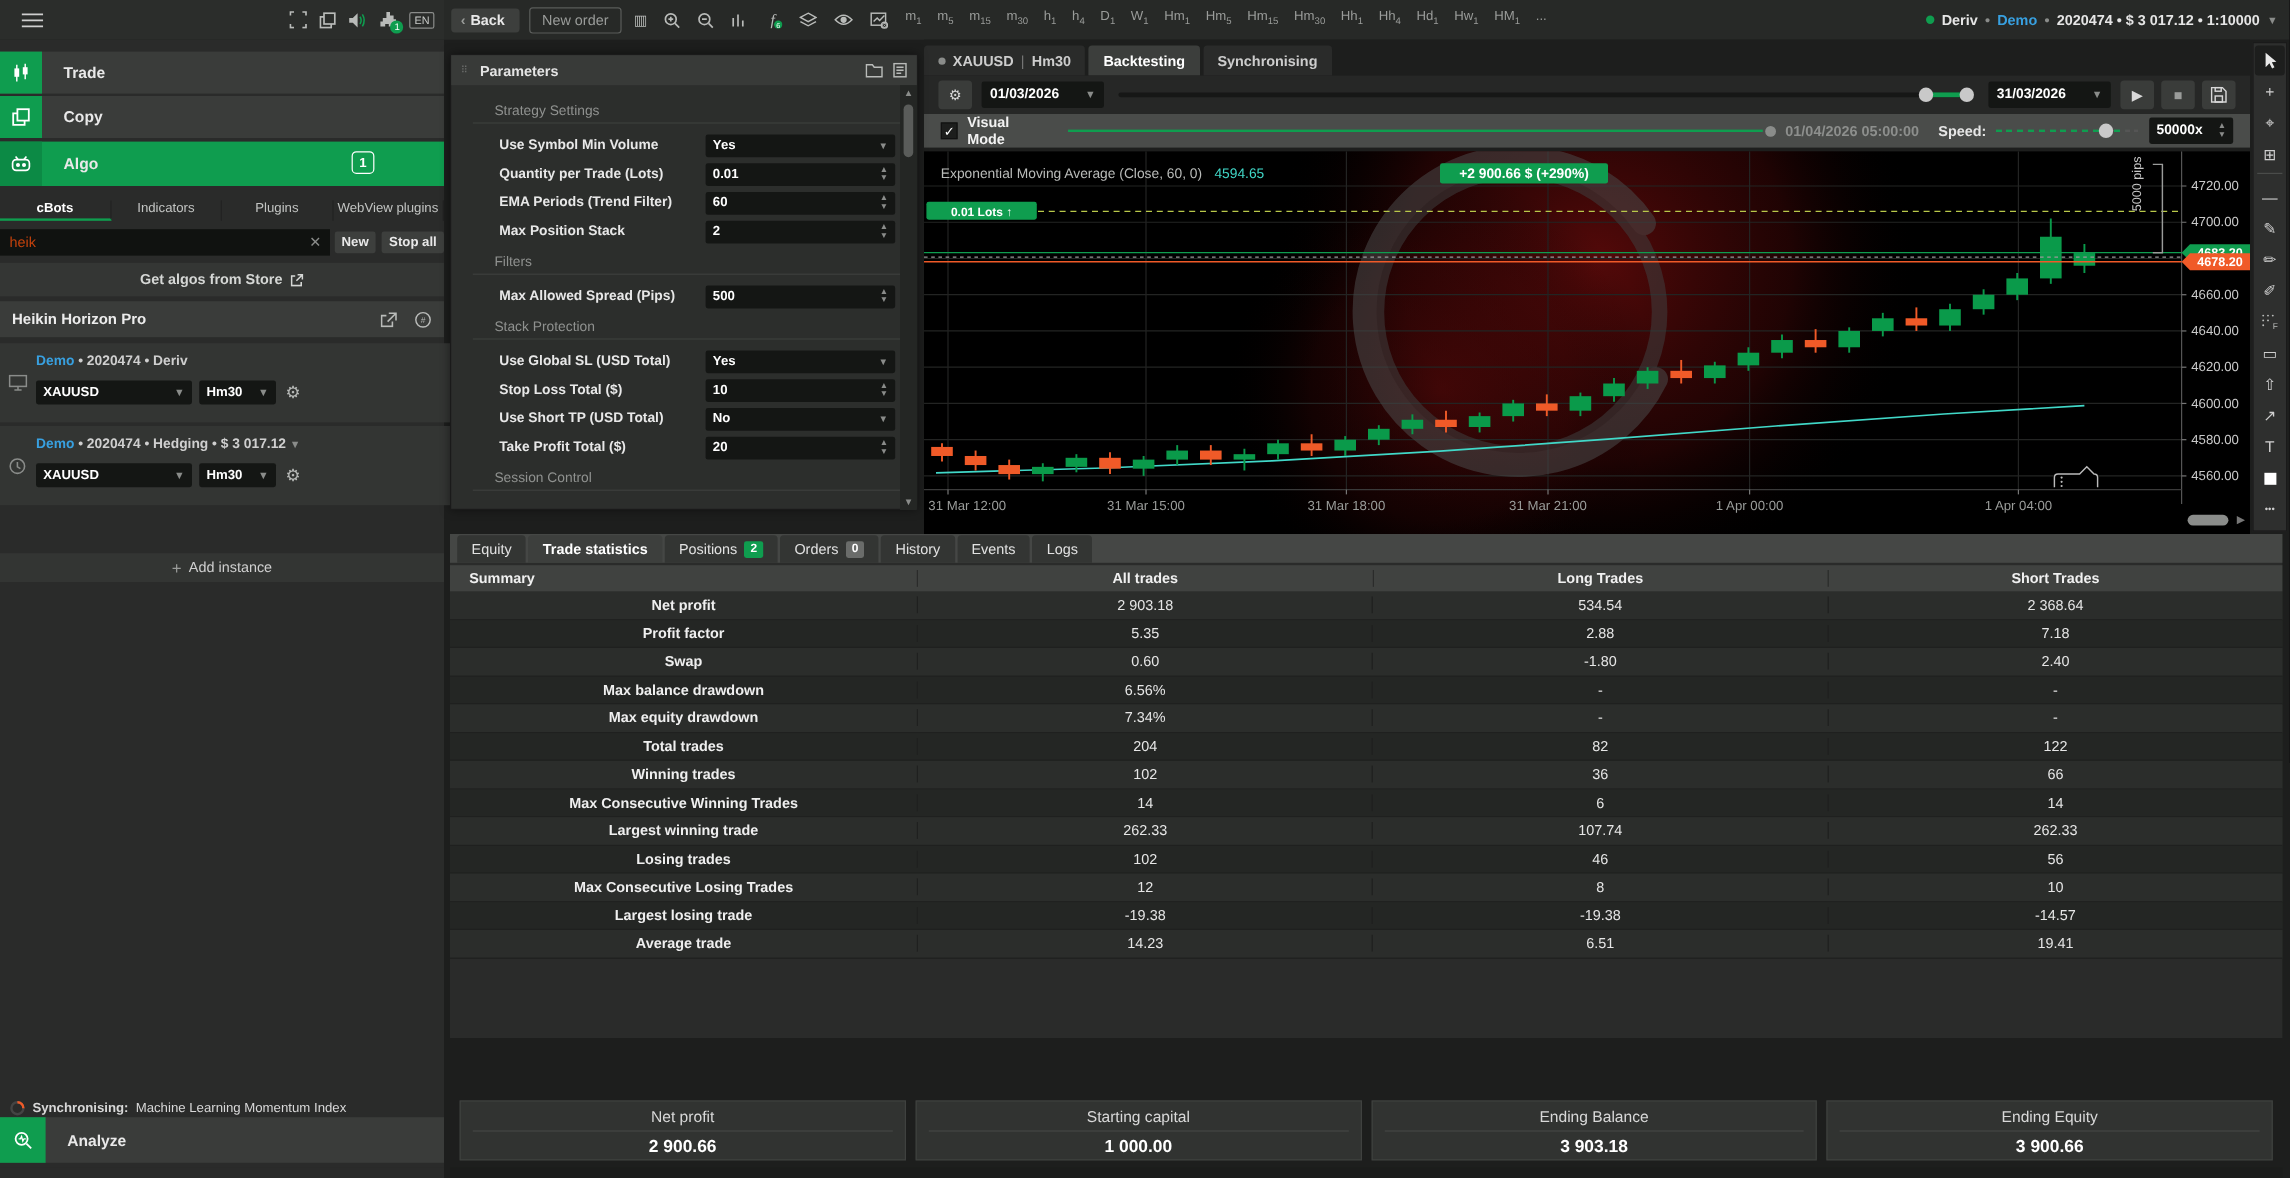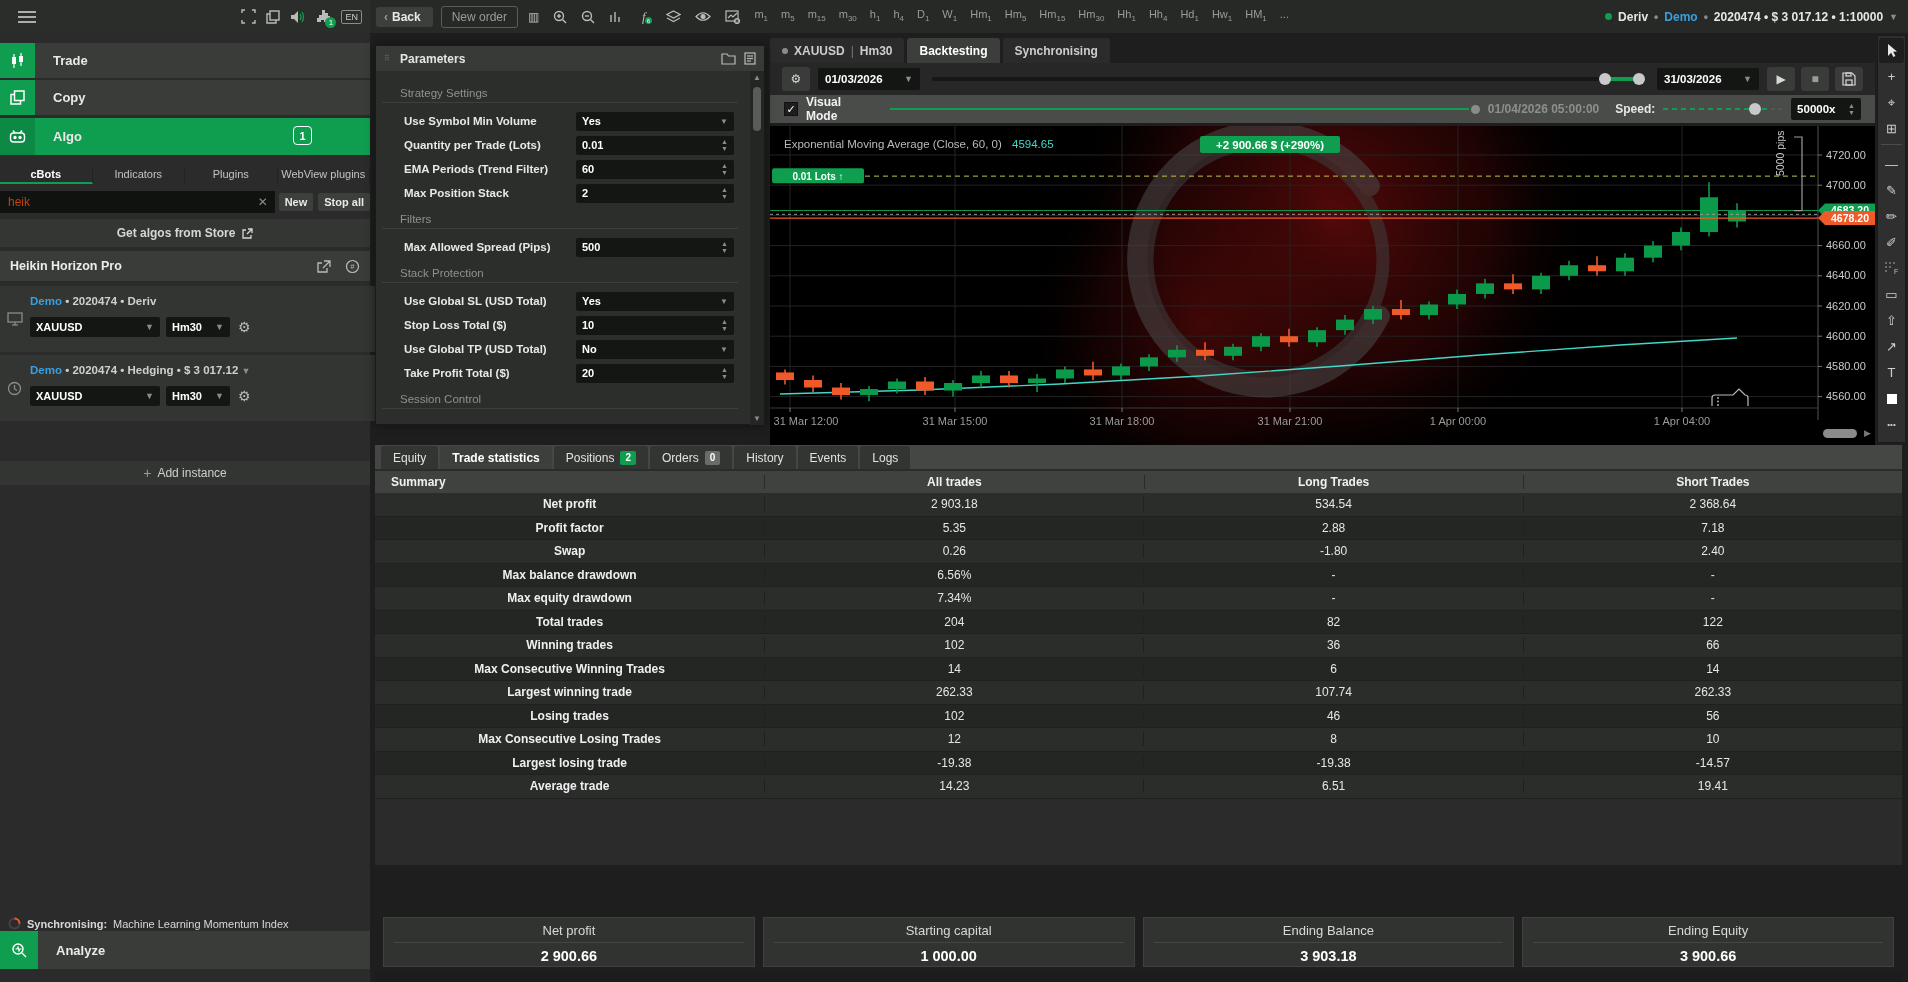--- a/index.html
+++ b/index.html
@@ -59,21 +59,21 @@
   .sync-row { position:absolute; left:8px; top:884px; display:flex; align-items:center; gap:6px; color:#d8d8d8; font-size:11px; white-space:nowrap; }
   .analyze-row { position:absolute; left:0; top:898px; width:370px; height:38px; background:#3a3c3a; display:flex; align-items:center; }
   .analyze-icon { width:38px; height:38px; background:#0f9d4f; display:flex; align-items:center; justify-content:center; }
   .side-bottom-icons { position:absolute; left:0; top:940px; width:370px; height:42px; background:#2a2b2a; display:flex; align-items:center; gap:46px; padding-left:12px; }
 
   
   .params { left:375px; top:45px; width:390px; height:380px; background:#2c2e2c; border:1px solid #1a1a1a; box-shadow:0 0 8px rgba(0,0,0,.5); }
   .params-head { height:25px; background:#383a38; display:flex; align-items:center; padding:0 8px; gap:8px; }
   .grip { color:#6a6c6a; font-size:8px; letter-spacing:1px; line-height:4px; width:8px; }
   .params-title { font-weight:bold; color:#e4e4e4; flex:1; }
-  .params-body { position:absolute; left:0; top:25px; width:374px; height:354px; padding:8px 0 0 0; }
+  .params-body { position:absolute; left:12px; top:25px; width:374px; height:354px; padding:8px 0 0 0; }
   .p-section { color:#8f918f; font-size:11.5px; padding:8px 0 3px 18px; border-bottom:1px solid #3d3f3d; margin:0 12px 6px 6px; }
   .p-row { display:flex; align-items:center; height:24px; padding-left:28px; }
   .p-label { width:172px; font-weight:bold; color:#e8e8e8; font-size:11.5px; }
   .p-val { width:158px; height:19px; background:#141614; border-radius:2px; color:#fff; font-weight:bold; font-size:11px; display:flex; align-items:center; padding:0 6px; justify-content:space-between; }
   .p-val .arrows { color:#8a8c8a; font-size:7px; line-height:7px; text-align:center; }
   .pscroll { position:absolute; right:0; top:25px; width:14px; height:354px; background:#242624; }
   .pscroll .thumb { position:absolute; left:3px; top:16px; width:8px; height:44px; background:#5a5c5a; border-radius:4px; }
   .pscroll .ar { position:absolute; left:0; width:14px; color:#8a8c8a; font-size:8px; text-align:center; }
 
   
@@ -694,21 +694,21 @@
           </span>
         </div>
         <div class="p-row">
           <span class="p-label">Stop Loss Total ($)</span>
           <span class="p-val">
             <span>10</span>
             <span class="arrows">▲<br>▼</span>
           </span>
         </div>
         <div class="p-row">
-          <span class="p-label">Use Global TP (USD Total)</span>
+          <span class="p-label">Use Short TP (USD Total)</span>
           <span class="p-val">
             <span>No</span>
             <span class="caret" style="font-size:8px">▼</span>
           </span>
         </div>
         <div class="p-row">
           <span class="p-label">Take Profit Total ($)</span>
           <span class="p-val">
             <span>20</span>
             <span class="arrows">▲<br>▼</span>
@@ -802,21 +802,21 @@
           <span class="c">2 368.64</span>
         </div>
         <div class="t-row">
           <span class="c1">Profit factor</span>
           <span class="c">5.35</span>
           <span class="c">2.88</span>
           <span class="c">7.18</span>
         </div>
         <div class="t-row">
           <span class="c1">Swap</span>
-          <span class="c">0.26</span>
+          <span class="c">0.60</span>
           <span class="c">-1.80</span>
           <span class="c">2.40</span>
         </div>
         <div class="t-row">
           <span class="c1">Max balance drawdown</span>
           <span class="c">6.56%</span>
           <span class="c">-</span>
           <span class="c">-</span>
         </div>
         <div class="t-row">

